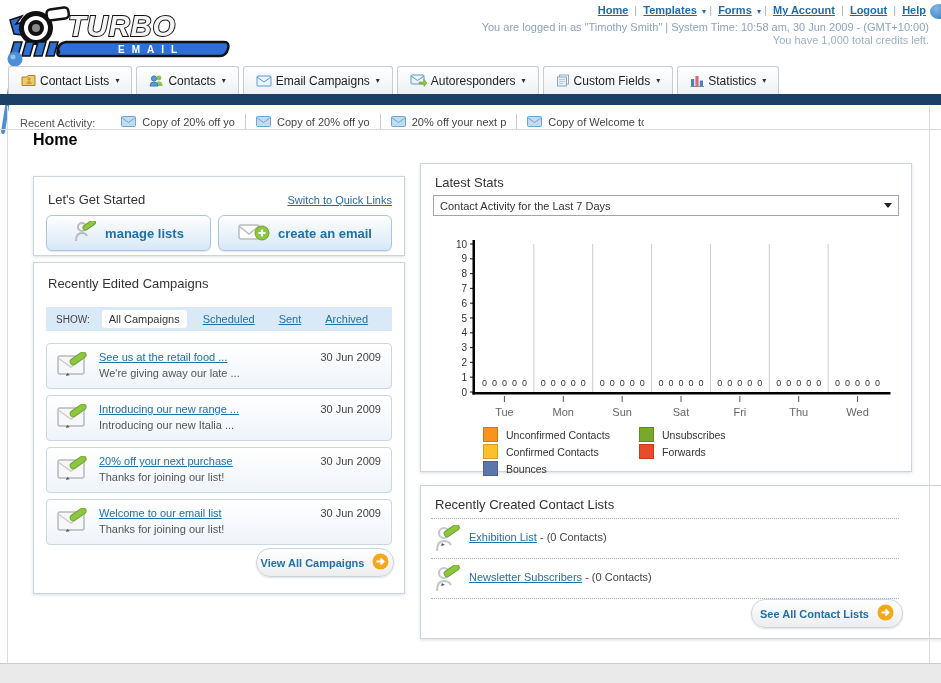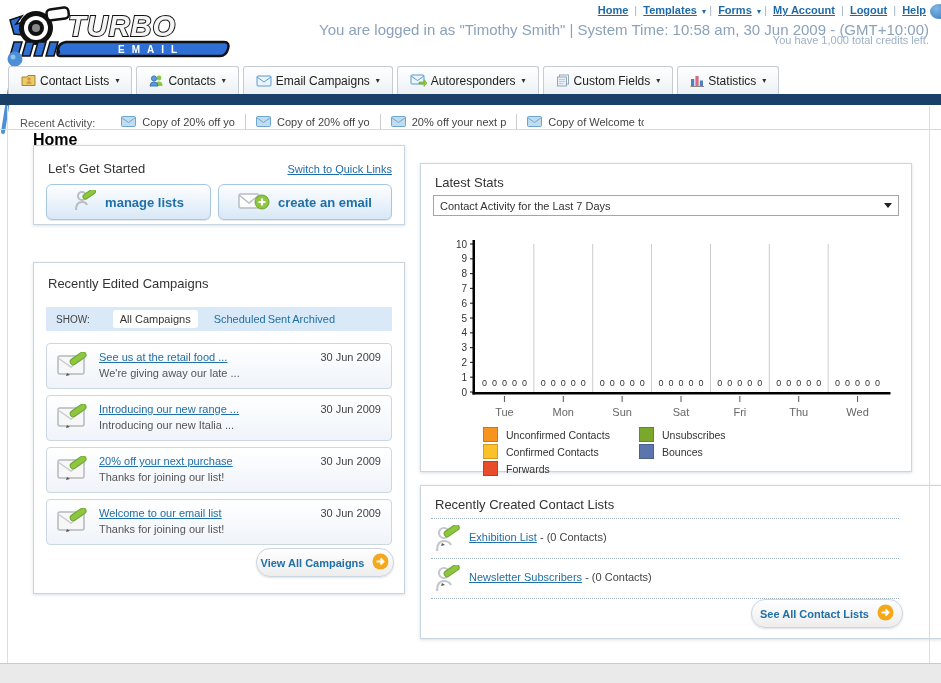--- a/index.html
+++ b/index.html
@@ -10,21 +10,21 @@
   a{text-decoration:underline;cursor:pointer;}
   .link{color:#1E6BA8;text-decoration:underline;cursor:pointer;}
   
   #logo{position:absolute;left:6px;top:2px;}
   #pin{position:absolute;left:0;top:48px;}
   #help-bubble{position:absolute;left:930px;top:4px;width:18px;height:15px;border-radius:50%;
     background:radial-gradient(circle at 35% 30%,#7FB7E8,#2F74B5);}
   #top-nav{position:absolute;top:4px;right:12px;font-size:11px;color:#9FB3C6;white-space:nowrap;}
   #top-nav .link{font-weight:bold;margin:0 3px;}
   #top-nav .caret{color:#1E6BA8;font-size:8px;}
-  #login-status{position:absolute;top:21px;right:12px;font-size:15px;color:#8BA2BC;}
+  #login-status{position:absolute;top:21px;right:12px;font-size:11px;color:#8BA2BC;}
   #credits{position:absolute;top:34px;right:12px;font-size:11px;color:#9DB0C6;}
   
   #tabs{position:absolute;left:8px;top:66px;display:flex;gap:4px;}
   .tab{display:flex;align-items:center;gap:4px;height:27px;padding:0 12px;
     background:linear-gradient(#FFFFFF,#EDF1F4);border:1px solid #C6CCD3;border-bottom:none;
     border-radius:3px 3px 0 0;font-size:12px;color:#222;cursor:pointer;}
   .tab .caret{font-size:8px;color:#333;margin-left:2px;}
   #navy-bar{position:absolute;left:0;top:94px;width:941px;height:11px;background:#1A4068;}
   
   #recent-activity{position:absolute;left:0;top:105px;width:941px;height:24px;
@@ -33,36 +33,36 @@
   .ra-item{display:flex;align-items:center;gap:6px;padding:0 10px;height:15px;
     border-left:1px solid #CCC;color:#444;}
   .ra-item:first-of-type{border-left:none;}
   .ra-item .txt{max-width:96px;white-space:nowrap;overflow:hidden;cursor:pointer;}
   
   #page-title{position:absolute;left:33px;top:131px;font-size:16px;font-weight:bold;color:#000;}
   .panel{position:absolute;background:#fff;border:1px solid #C9D6E0;
     box-shadow:0 1px 3px rgba(110,130,150,.three);box-shadow:0 1px 3px rgba(110,130,150,.25);}
   .panel-title{font-size:13px;color:#333;}
   
-  #get-started{left:33px;top:145px;width:370px;height:78px;}
+  #get-started{left:33px;top:176px;width:370px;height:78px;}
   #gs-title{position:absolute;left:14px;top:15px;}
   #gs-switch{position:absolute;right:12px;top:17px;font-size:11px;}
   .big-btn{position:absolute;top:38px;height:34px;border:1px solid #A6C6E1;border-radius:6px;
     background:linear-gradient(#FEFEFF,#D8E8F6);display:flex;align-items:center;justify-content:center;
     gap:8px;font-size:13px;font-weight:bold;color:#1F6FA8;cursor:pointer;box-shadow:0 1px 1px rgba(0,0,0,.1);}
   #btn-manage{left:12px;width:163px;}
   #btn-create{left:184px;width:172px;}
   
   #campaigns{left:33px;top:262px;width:370px;height:330px;}
   #camp-title{position:absolute;left:14px;top:13px;}
   #show-bar{position:absolute;left:12px;top:44px;width:346px;height:24px;background:#D9E9F7;
     display:flex;align-items:center;font-size:11px;}
   #show-bar .show-label{color:#444;font-size:10px;margin:0 8px 0 10px;}
-  .filter{color:#2170A6;margin:0 1px;cursor:pointer;white-space:nowrap;}
-  .filter.active{background:#fff;border-radius:3px;padding:3px 7px;color:#333;text-decoration:none;margin:0 15px;}
+  .filter{color:#2170A6;text-decoration:underline;margin:0 12px;cursor:pointer;white-space:nowrap;}
+  .filter.active{background:#fff;border-radius:3px;padding:3px 7px;color:#333;text-decoration:none;margin:0 4px;}
   #camp-list{position:absolute;left:12px;top:80px;width:346px;}
   .camp-item{position:relative;height:44px;margin-bottom:6px;border:1px solid #CBD7E3;border-radius:4px;
     background:linear-gradient(#FFFFFF,#EFF4FA);}
   .camp-item .ci-icon{position:absolute;left:10px;top:8px;}
   .camp-item .ci-title{position:absolute;left:52px;top:7px;font-size:11px;color:#2170A6;
     text-decoration:underline;cursor:pointer;white-space:nowrap;}
   .camp-item .ci-sub{position:absolute;left:52px;top:23px;font-size:11px;color:#555;white-space:nowrap;}
   .camp-item .ci-date{position:absolute;right:10px;top:7px;font-size:11px;color:#444;}
   .pill-btn{position:absolute;height:27px;border:1px solid #C9D5DF;border-radius:14px;
     background:linear-gradient(#FFFFFF,#EDEDED);display:flex;align-items:center;justify-content:center;
@@ -435,26 +435,26 @@
       </div>
       <div class="leg-item">
         <span class="leg-swatch" style="background: rgb(122, 168, 42);"></span>
         <span>Unsubscribes</span>
       </div>
       <div class="leg-item">
         <span class="leg-swatch" style="background: rgb(252, 193, 42);"></span>
         <span>Confirmed Contacts</span>
       </div>
       <div class="leg-item">
+        <span class="leg-swatch" style="background: rgb(232, 76, 43);"></span>
+        <span>Forwards</span>
+      </div>
+      <div class="leg-item">
         <span class="leg-swatch" style="background: rgb(91, 118, 173);"></span>
         <span>Bounces</span>
-      </div>
-      <div class="leg-item">
-        <span class="leg-swatch" style="background: rgb(232, 76, 43);"></span>
-        <span>Forwards</span>
       </div>
     </div>
 </div>
 
 <div id="contact-lists" class="panel">
   <div id="cl-title" class="panel-title">Recently Created Contact Lists</div>
   <div id="cl-list">
       <div class="cl-row">
         <span class="cl-icon"><svg width="26" height="28" viewBox="0 0 26 28">
             <circle cx="9" cy="8" r="5" fill="none" stroke="#C4C8CC" stroke-width="2.2"></circle>

